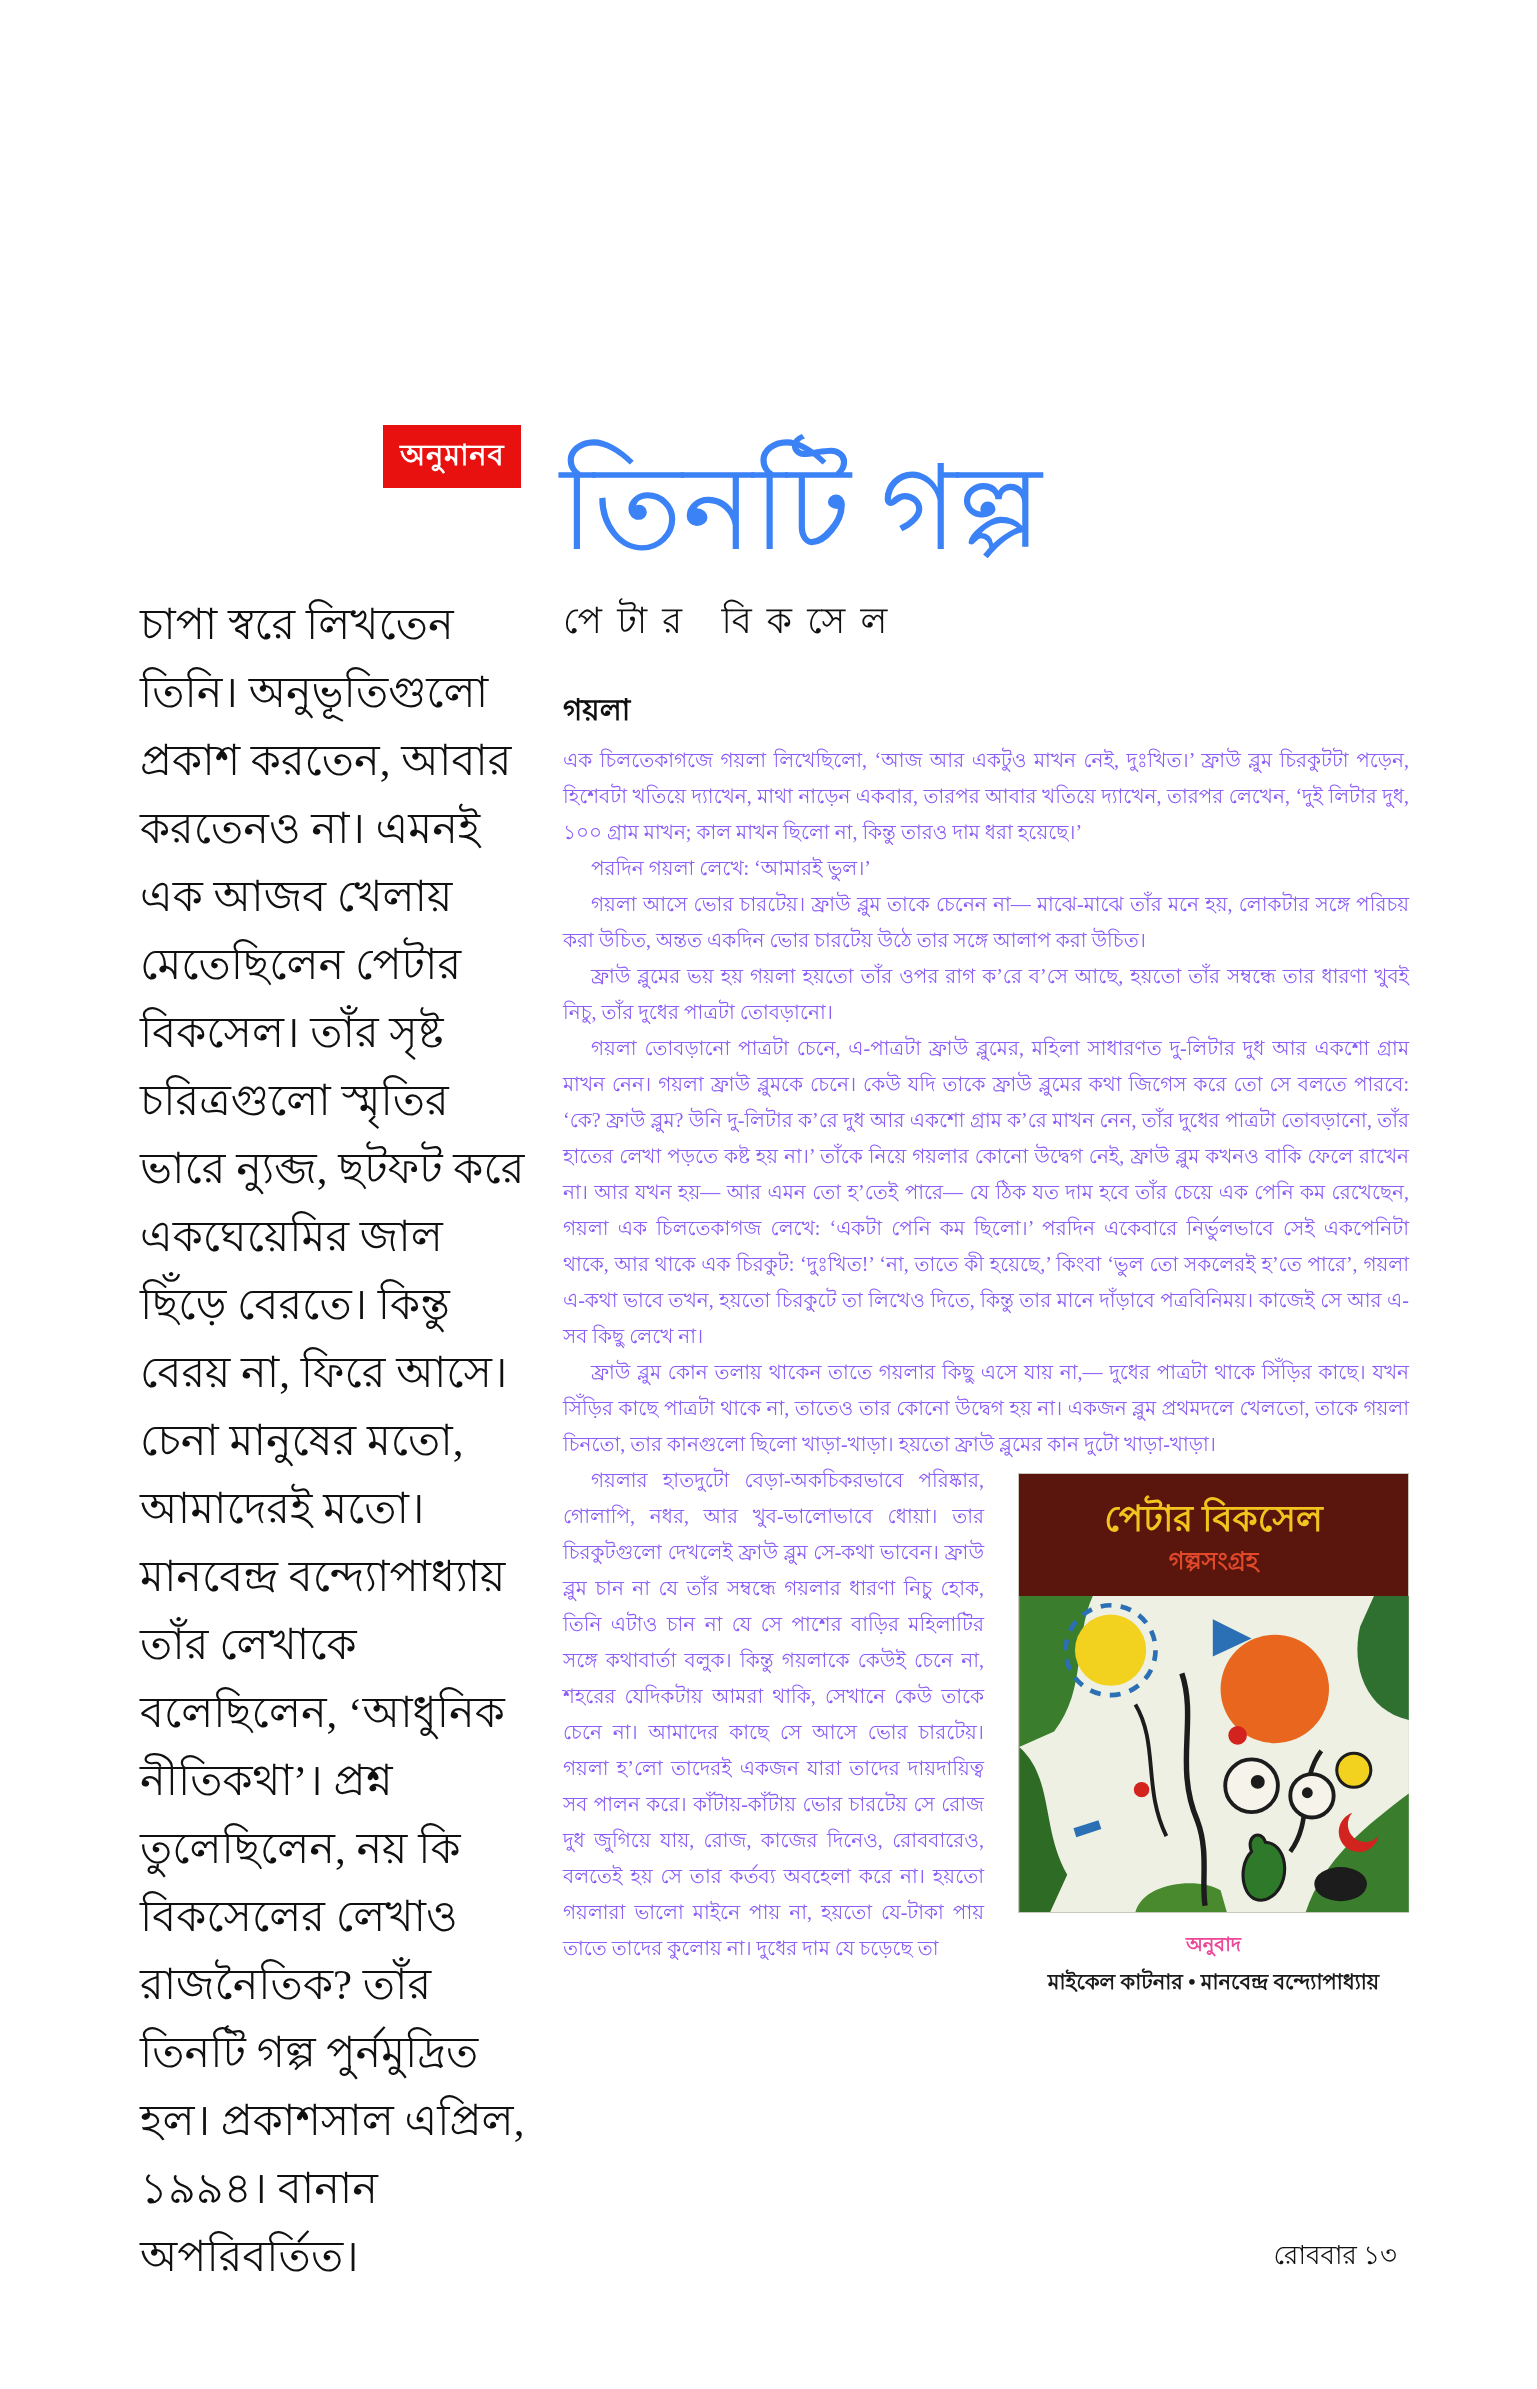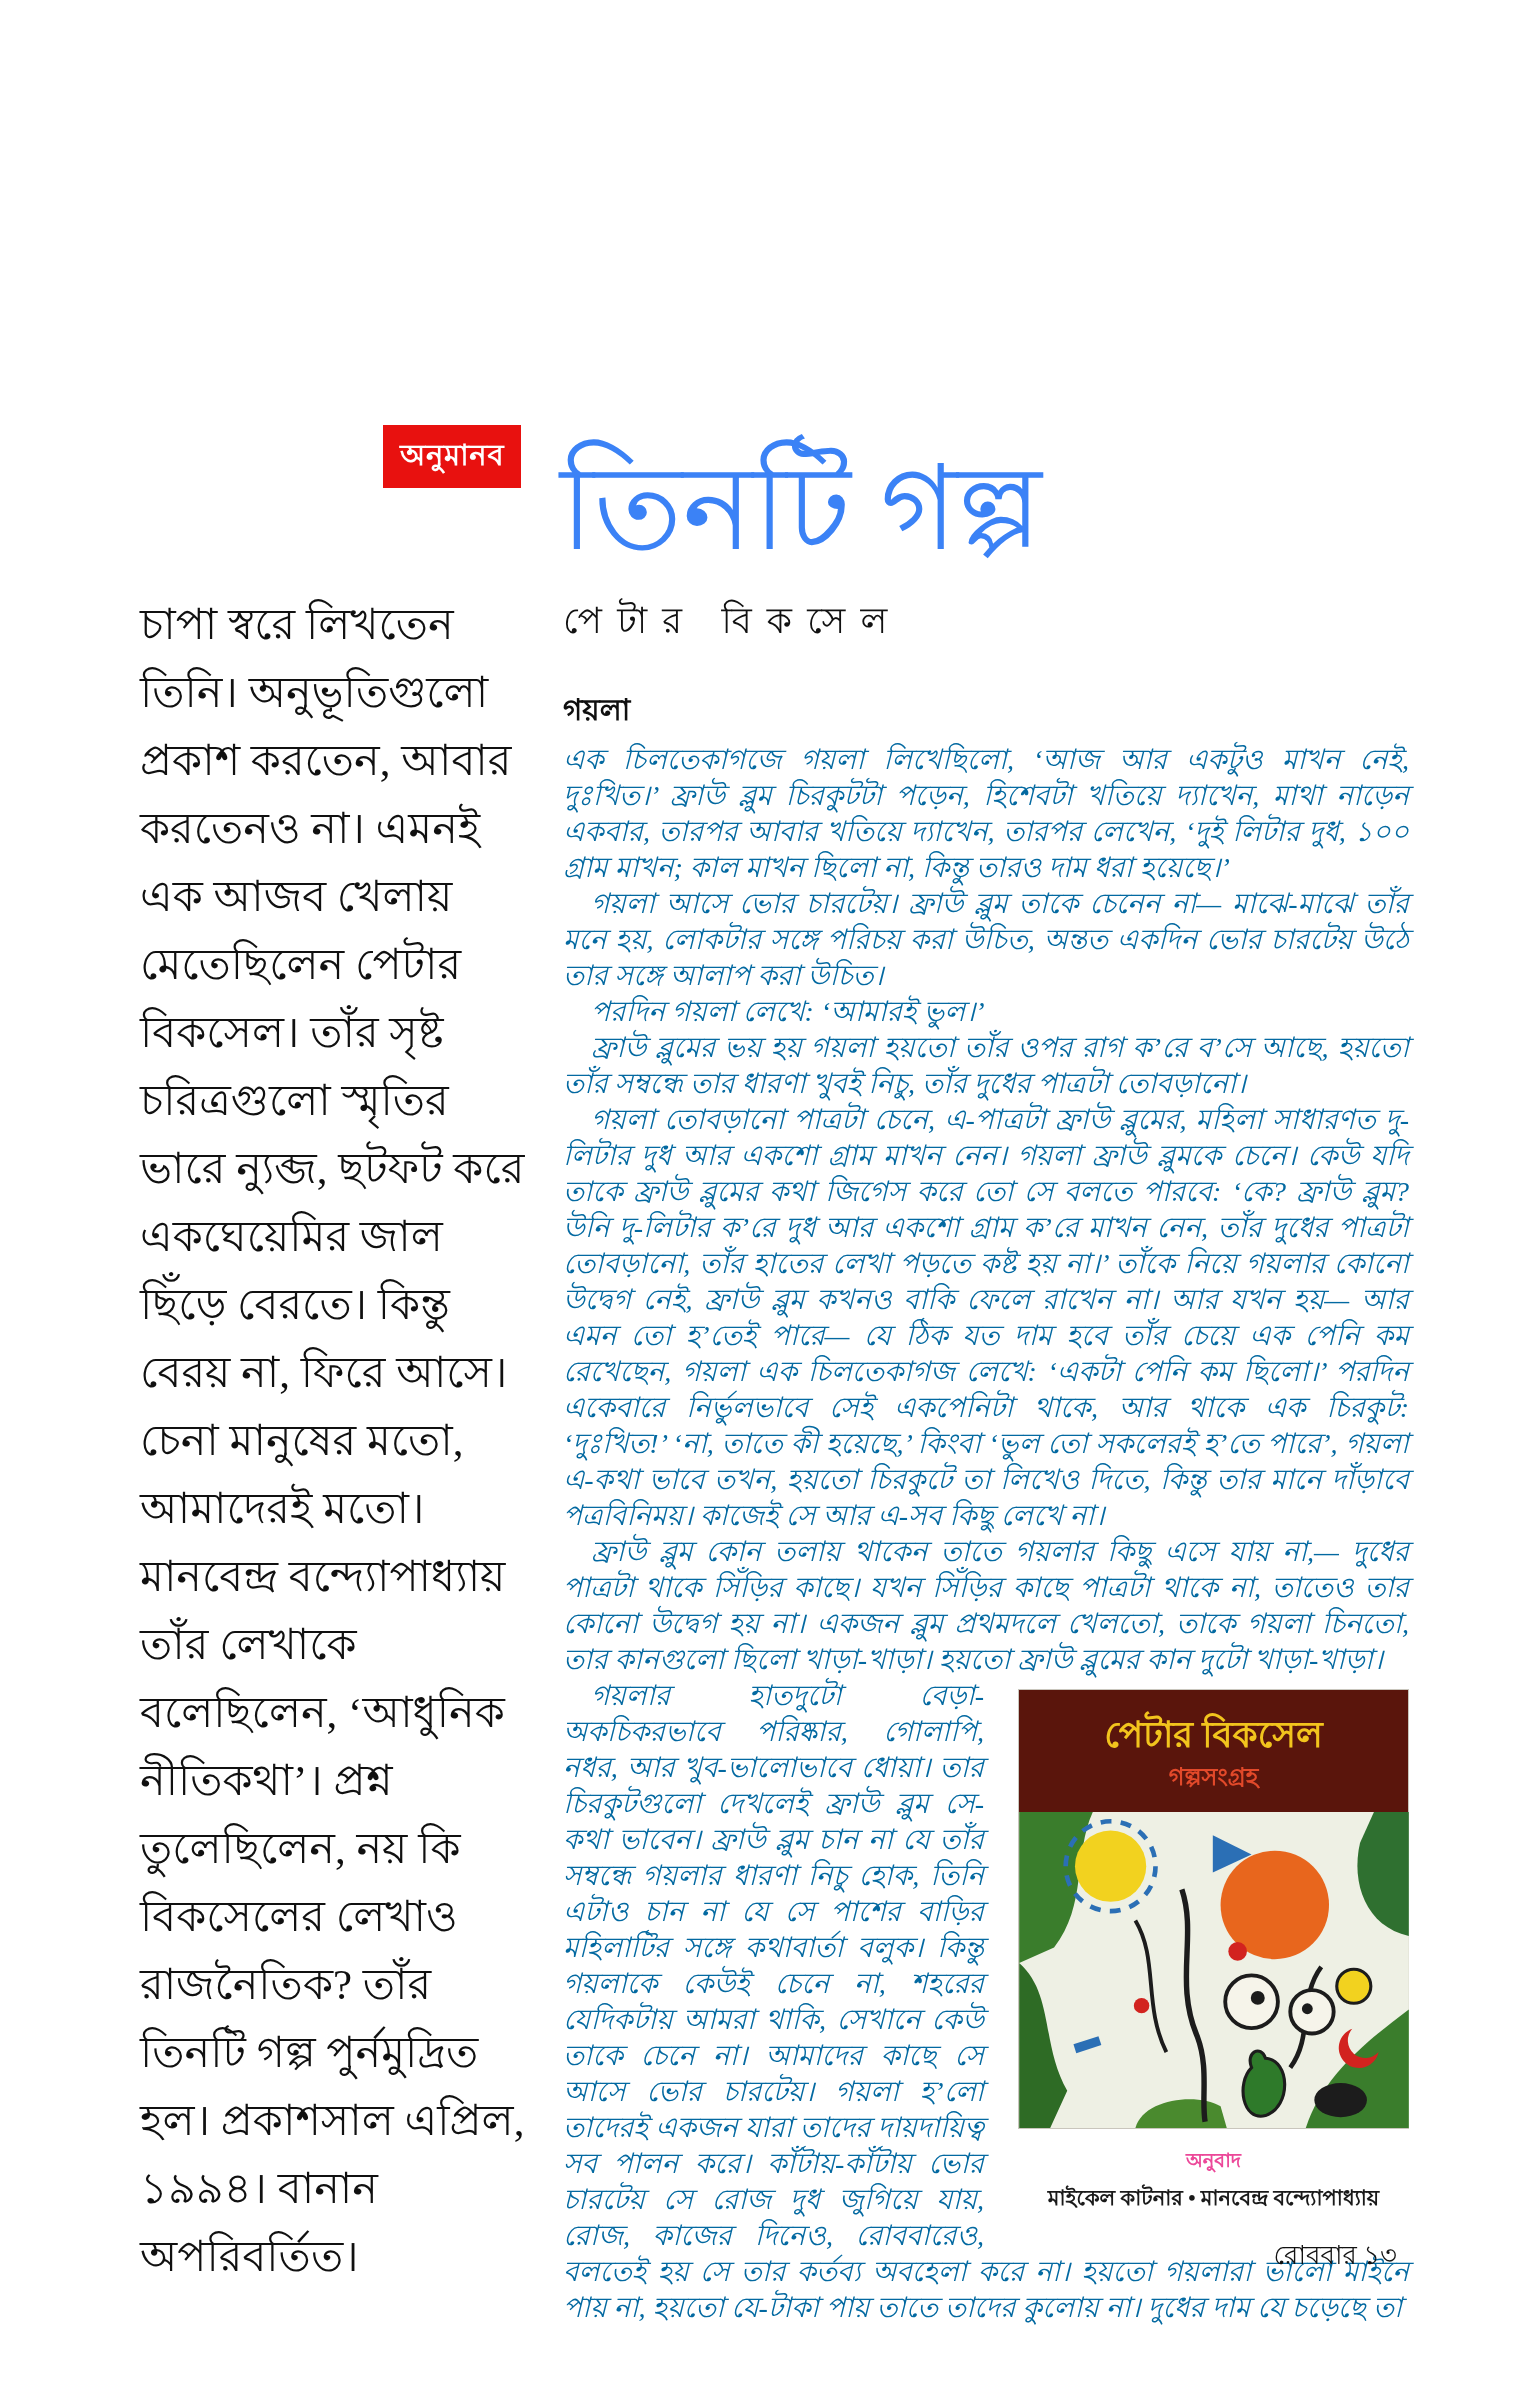--- a/index.html
+++ b/index.html
@@ -64,26 +64,25 @@
     white-space: nowrap;
   }
   .story-title {
     font-size: 29.5px;
     font-weight: 700;
     margin: 0 0 6.2px 0;
     color: #0f0f0f;
   }
   .article p {
     margin: 0;
-    font-size: 28px;
+    font-size: 20px;
     line-height: 36px;
     text-align: justify;
     text-indent: 28px;
-    color: #0369a1;
-    font-style: italic;
+    color: #8b5cf6;
   }
   .article p.first { text-indent: 0; }
 
   
   .book-figure {
     float: right;
     width: 391px;
     margin: 11px 0 4.7px 34px;
   }
   .book-cover {
@@ -141,22 +140,22 @@
 
   <div class="intro-column">
     <span>চাপা স্বরে লিখতেন তিনি। অনুভূতিগুলো প্রকাশ করতেন, আবার করতেনও না। এমনই এক আজব খেলায় মেতেছিলেন পেটার বিকসেল। তাঁর সৃষ্ট চরিত্রগুলো স্মৃতির ভারে ন্যুব্জ, ছটফট করে একঘেয়েমির জাল ছিঁড়ে বেরতে। কিন্তু বেরয় না, ফিরে আসে। চেনা মানুষের মতো, আমাদেরই মতো। মানবেন্দ্র বন্দ্যোপাধ্যায় তাঁর লেখাকে বলেছিলেন, ‘আধুনিক নীতিকথা’। প্রশ্ন তুলেছিলেন, নয় কি বিকসেলের লেখাও রাজনৈতিক? তাঁর তিনটি গল্প পুর্নমুদ্রিত হল। প্রকাশসাল এপ্রিল, ১৯৯৪। বানান অপরিবর্তিত।</span>
   </div>
 
   <div class="article">
     <h2 class="author-heading">পেটার বিকসেল</h2>
     <h3 class="story-title">গয়লা</h3>
 
     <p class="first">এক চিলতেকাগজে গয়লা লিখেছিলো, ‘আজ আর একটুও মাখন নেই, দুঃখিত।’ ফ্রাউ ব্লুম চিরকুটটা পড়েন, হিশেবটা খতিয়ে দ্যাখেন, মাথা নাড়েন একবার, তারপর আবার খতিয়ে দ্যাখেন, তারপর লেখেন, ‘দুই লিটার দুধ, ১০০ গ্রাম মাখন; কাল মাখন ছিলো না, কিন্তু তারও দাম ধরা হয়েছে।’</p>
+    <p>পরদিন গয়লা লেখে: ‘আমারই ভুল।’</p>
     <p>গয়লা আসে ভোর চারটেয়। ফ্রাউ ব্লুম তাকে চেনেন না— মাঝে-মাঝে তাঁর মনে হয়, লোকটার সঙ্গে পরিচয় করা উচিত, অন্তত একদিন ভোর চারটেয় উঠে তার সঙ্গে আলাপ করা উচিত।</p>
-    <p>পরদিন গয়লা লেখে: ‘আমারই ভুল।’</p>
     <p>ফ্রাউ ব্লুমের ভয় হয় গয়লা হয়তো তাঁর ওপর রাগ ক’রে ব’সে আছে, হয়তো তাঁর সম্বন্ধে তার ধারণা খুবই নিচু, তাঁর দুধের পাত্রটা তোবড়ানো।</p>
     <p>গয়লা তোবড়ানো পাত্রটা চেনে, এ-পাত্রটা ফ্রাউ ব্লুমের, মহিলা সাধারণত দু-লিটার দুধ আর একশো গ্রাম মাখন নেন। গয়লা ফ্রাউ ব্লুমকে চেনে। কেউ যদি তাকে ফ্রাউ ব্লুমের কথা জিগেস করে তো সে বলতে পারবে: ‘কে? ফ্রাউ ব্লুম? উনি দু-লিটার ক’রে দুধ আর একশো গ্রাম ক’রে মাখন নেন, তাঁর দুধের পাত্রটা তোবড়ানো, তাঁর হাতের লেখা পড়তে কষ্ট হয় না।’ তাঁকে নিয়ে গয়লার কোনো উদ্বেগ নেই, ফ্রাউ ব্লুম কখনও বাকি ফেলে রাখেন না। আর যখন হয়— আর এমন তো হ’তেই পারে— যে ঠিক যত দাম হবে তাঁর চেয়ে এক পেনি কম রেখেছেন, গয়লা এক চিলতেকাগজ লেখে: ‘একটা পেনি কম ছিলো।’ পরদিন একেবারে নির্ভুলভাবে সেই একপেনিটা থাকে, আর থাকে এক চিরকুট: ‘দুঃখিত!’ ‘না, তাতে কী হয়েছে,’ কিংবা ‘ভুল তো সকলেরই হ’তে পারে’, গয়লা এ-কথা ভাবে তখন, হয়তো চিরকুটে তা লিখেও দিতে, কিন্তু তার মানে দাঁড়াবে পত্রবিনিময়। কাজেই সে আর এ-সব কিছু লেখে না।</p>
     <p>ফ্রাউ ব্লুম কোন তলায় থাকেন তাতে গয়লার কিছু এসে যায় না,— দুধের পাত্রটা থাকে সিঁড়ির কাছে। যখন সিঁড়ির কাছে পাত্রটা থাকে না, তাতেও তার কোনো উদ্বেগ হয় না। একজন ব্লুম প্রথমদলে খেলতো, তাকে গয়লা চিনতো, তার কানগুলো ছিলো খাড়া-খাড়া। হয়তো ফ্রাউ ব্লুমের কান দুটো খাড়া-খাড়া।</p>
 
     <div class="book-figure">
       <div class="book-cover">
         <div class="book-cover-band">
           <div class="book-cover-title">পেটার বিকসেল</div>
           <div class="book-cover-subtitle">গল্পসংগ্রহ</div>
         </div>

